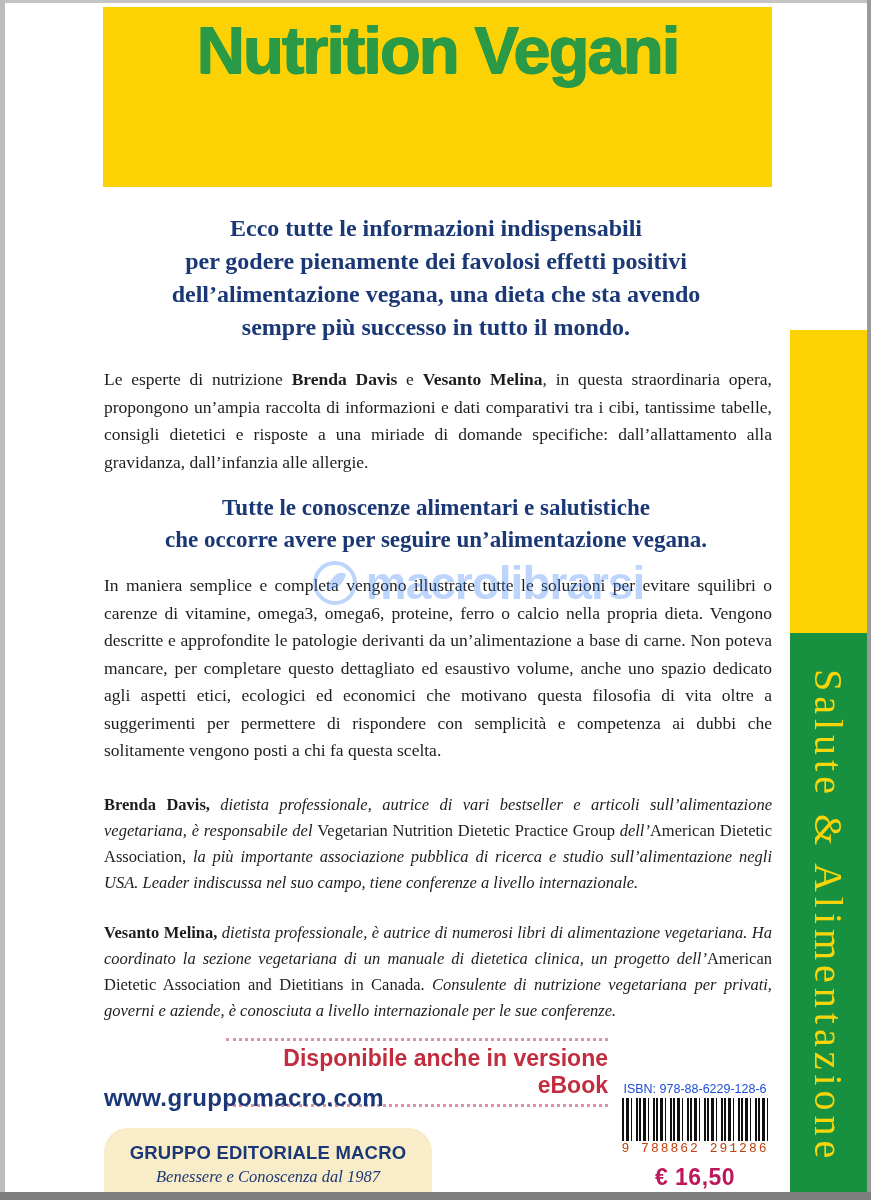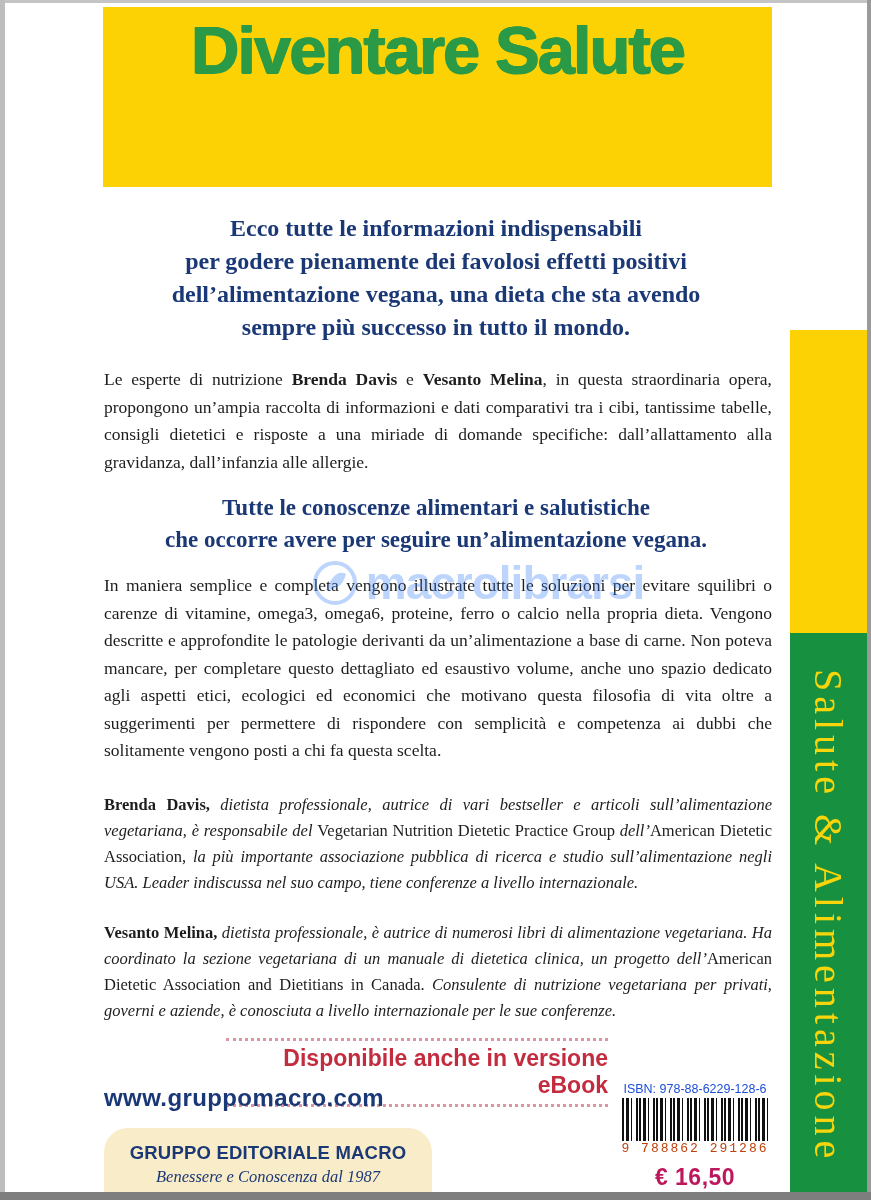--- a/index.html
+++ b/index.html
@@ -84,21 +84,21 @@
   .spine-text{writing-mode:vertical-rl;font-family:"Liberation Serif",serif;
               font-size:40px;letter-spacing:5px;color:#F8D50A;white-space:nowrap;}
   .line{display:block;}
 </style>
 </head>
 <body>
 
 <div class="page">
 
   <div class="header-box">
-    <div class="title">Diventare Salute</div>
+    <div class="title">Nutrition Vegani</div>
   </div>
 
   <div class="headline intro">
       <span class="line">Ecco tutte le informazioni indispensabili</span>
       <span class="line">per godere pienamente dei favolosi effetti positivi</span>
       <span class="line">dell’alimentazione vegana, una dieta che sta avendo</span>
       <span class="line">sempre più successo in tutto il mondo.</span>
     </div>
 
   <p class="body para para1"><span>Le esperte di nutrizione </span><span class="run-b">Brenda Davis</span><span> e </span><span class="run-b">Vesanto Melina</span><span>, in questa straordinaria opera, propongono un’ampia raccolta di informazioni e dati comparativi tra i cibi, tantissime tabelle, consigli dietetici e risposte a una miriade di domande specifiche: dall’allattamento alla gravidanza, dall’infanzia alle allergie.</span></p>

